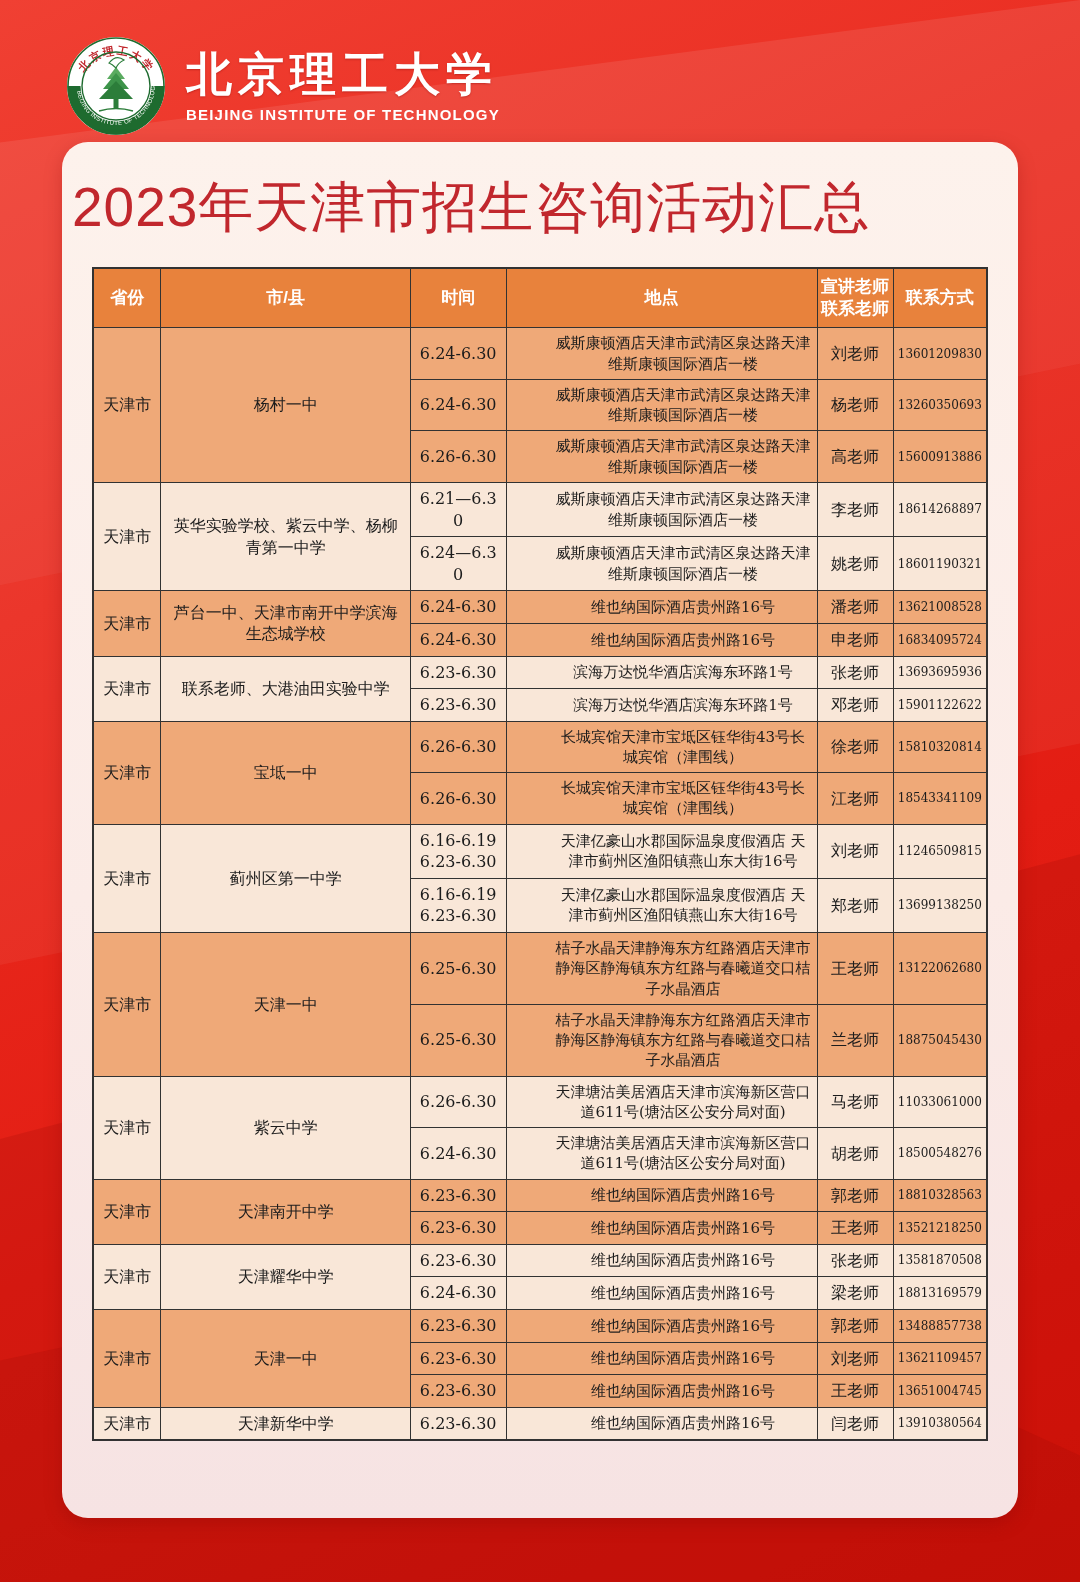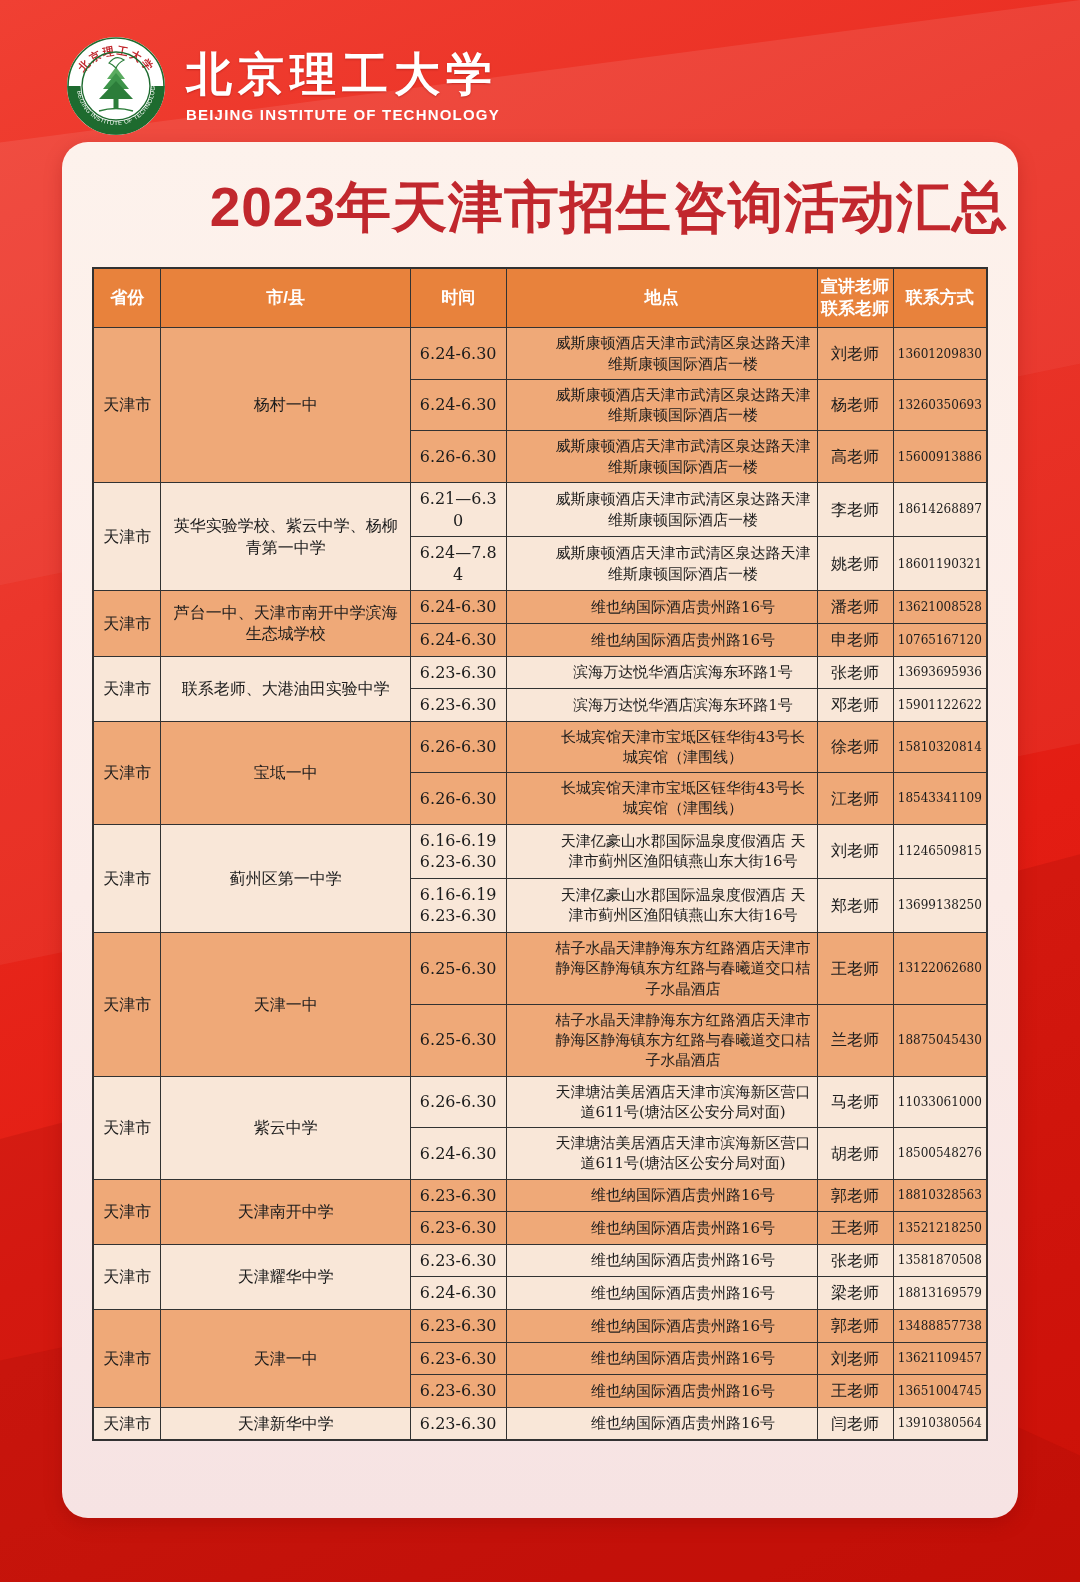--- a/index.html
+++ b/index.html
@@ -19,22 +19,22 @@
   .brand{position:absolute;top:36px;left:66px;display:flex;align-items:center;gap:20px;}
   .emblem{width:100px;height:100px;flex:0 0 auto;}
   .brand-text{display:flex;flex-direction:column;}
   .brand-cn{color:#ffffff;font-family:"DejaVu Serif","Liberation Serif",serif;
     font-weight:bold;font-size:46px;letter-spacing:6px;line-height:1.1;text-shadow:0 1px 2px rgba(120,0,0,.35);}
   .brand-en{color:#ffffff;font-size:15px;font-weight:bold;letter-spacing:1.2px;margin-top:6px;}
 
   .card{position:absolute;left:62px;top:142px;width:956px;height:1376px;border-radius:26px;
     background:linear-gradient(180deg,#fdf2ec 0%,#fbebe7 55%,#f6e3e3 100%);
     box-shadow:0 6px 18px rgba(120,0,0,.25);}
-  .page-title{margin:34px 10px 0 10px;text-align:right;color:#c1272d;
-    font-size:55px;font-weight:700;letter-spacing:1px;line-height:1.15;}
+  .page-title{margin:34px 10px 0 10px;text-align:left;color:#c1272d;
+    font-size:55px;font-weight:400;letter-spacing:1px;line-height:1.15;}
 
   .table-wrap{margin:28px 30px 0 30px;}
   table{width:100%;border-collapse:collapse;border:2px solid #323232;table-layout:fixed;}
   th,td{border:1px solid #323232;text-align:center;vertical-align:middle;word-break:break-all;}
   th{background:#e8823c;color:#ffffff;font-size:17px;font-weight:bold;padding:7px 3px;
      white-space:pre-line;line-height:1.3;}
   td{font-family:"DejaVu Serif","Liberation Serif",serif;color:#1c1c1c;
      font-size:16px;padding:5px 5px;line-height:1.35;}
   td.cell-location{font-size:15px;padding-left:48px;}
   td.cell-time{white-space:pre-line;margin-left:20px;}
@@ -124,38 +124,38 @@
           </tr>
           <tr class="light">
             <td class="cell-province" rowspan="2">天津市</td>
             <td class="cell-school" rowspan="2">英华实验学校、紫云中学、杨柳青第一中学</td>
             <td class="cell-time">6.21—6.30</td>
             <td class="cell-location">威斯康顿酒店天津市武清区泉达路天津维斯康顿国际酒店一楼</td>
             <td class="cell-teacher">李老师</td>
             <td class="cell-phone">18614268897</td>
           </tr>
           <tr class="light">
-            <td class="cell-time">6.24—7.84</td>
+            <td class="cell-time">6.24—6.30</td>
             <td class="cell-location">威斯康顿酒店天津市武清区泉达路天津维斯康顿国际酒店一楼</td>
             <td class="cell-teacher">姚老师</td>
             <td class="cell-phone">18601190321</td>
           </tr>
           <tr class="dark">
             <td class="cell-province" rowspan="2">天津市</td>
             <td class="cell-school" rowspan="2">芦台一中、天津市南开中学滨海生态城学校</td>
             <td class="cell-time">6.24-6.30</td>
             <td class="cell-location">维也纳国际酒店贵州路16号</td>
             <td class="cell-teacher">潘老师</td>
             <td class="cell-phone">13621008528</td>
           </tr>
           <tr class="dark">
             <td class="cell-time">6.24-6.30</td>
             <td class="cell-location">维也纳国际酒店贵州路16号</td>
             <td class="cell-teacher">申老师</td>
-            <td class="cell-phone">10765167120</td>
+            <td class="cell-phone">16834095724</td>
           </tr>
           <tr class="light">
             <td class="cell-province" rowspan="2">天津市</td>
             <td class="cell-school" rowspan="2">联系老师、大港油田实验中学</td>
             <td class="cell-time">6.23-6.30</td>
             <td class="cell-location">滨海万达悦华酒店滨海东环路1号</td>
             <td class="cell-teacher">张老师</td>
             <td class="cell-phone">13693695936</td>
           </tr>
           <tr class="light">

